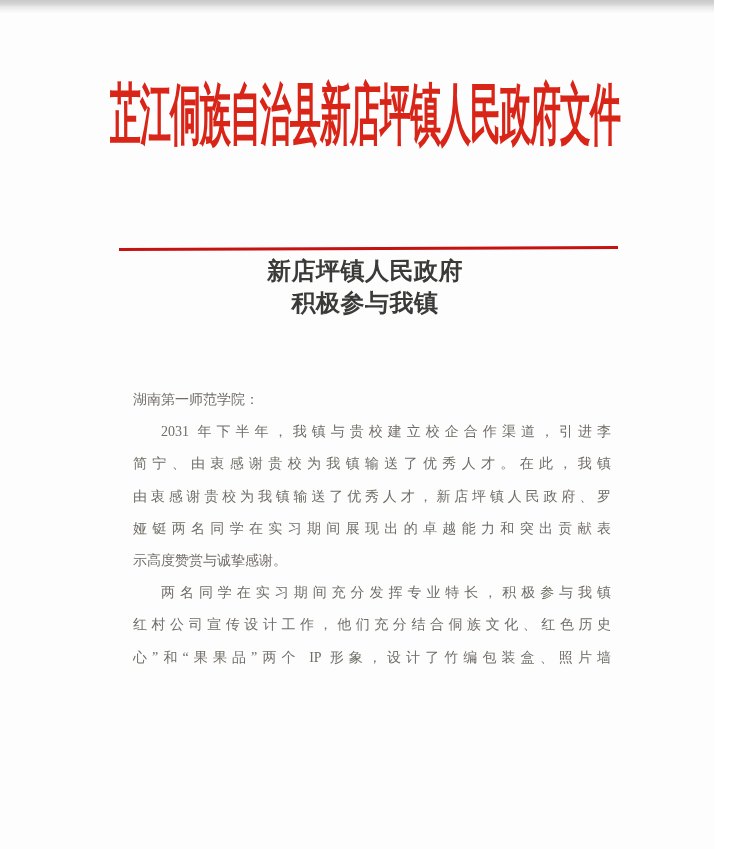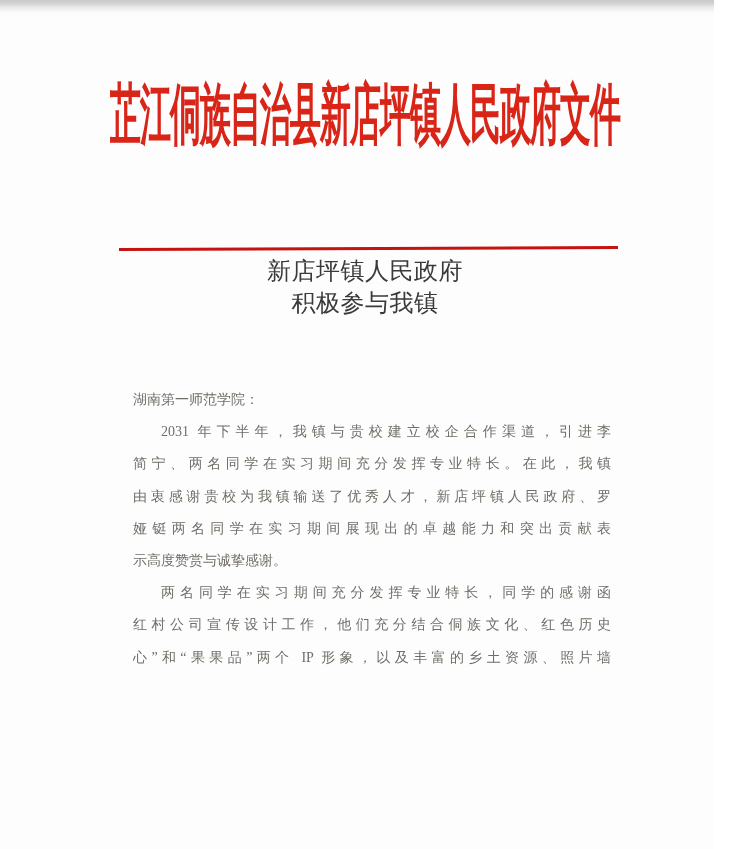--- a/index.html
+++ b/index.html
@@ -52,21 +52,21 @@
     background: var(--divider-red, #c41310);
     transform: rotate(-0.23deg);
   }
   
   .doc-title {
     position: absolute;
     top: 255px;
     left: 0;
     width: 730px;
     text-align: center;
-    font-weight: 400;
+    font-weight: 700;
     font-size: 24px;
     line-height: 32px;
     letter-spacing: 0.5px;
     color: var(--title-text, #3a3a38);
   }
   
   .body-text {
     position: absolute;
     top: 384px;
     left: 133px;
@@ -100,22 +100,22 @@
   <div class="red-divider"></div>
 
   <div class="doc-title">
     <div>新店坪镇人民政府</div>
     <div>积极参与我镇</div>
   </div>
 
   <div class="body-text">
       <div class="body-line">湖南第一师范学院：</div>
       <div class="body-line fill indent">2031 年下半年，我镇与贵校建立校企合作渠道，引进李</div>
-      <div class="body-line fill">简宁、两名同学在实习期间充分发挥专业特长。在此，我镇</div>
+      <div class="body-line fill">简宁、由衷感谢贵校为我镇输送了优秀人才。在此，我镇</div>
       <div class="body-line fill">由衷感谢贵校为我镇输送了优秀人才，新店坪镇人民政府、罗</div>
       <div class="body-line fill">娅铤两名同学在实习期间展现出的卓越能力和突出贡献表</div>
       <div class="body-line">示高度赞赏与诚挚感谢。</div>
-      <div class="body-line fill indent">两名同学在实习期间充分发挥专业特长，同学的感谢函</div>
+      <div class="body-line fill indent">两名同学在实习期间充分发挥专业特长，积极参与我镇</div>
       <div class="body-line fill">红村公司宣传设计工作，他们充分结合侗族文化、红色历史</div>
-      <div class="body-line fill">心”和“果果品”两个 IP 形象，以及丰富的乡土资源、照片墙</div>
+      <div class="body-line fill">心”和“果果品”两个 IP 形象，设计了竹编包装盒、照片墙</div>
     </div>
 
 </div>
 
 </body></html>

